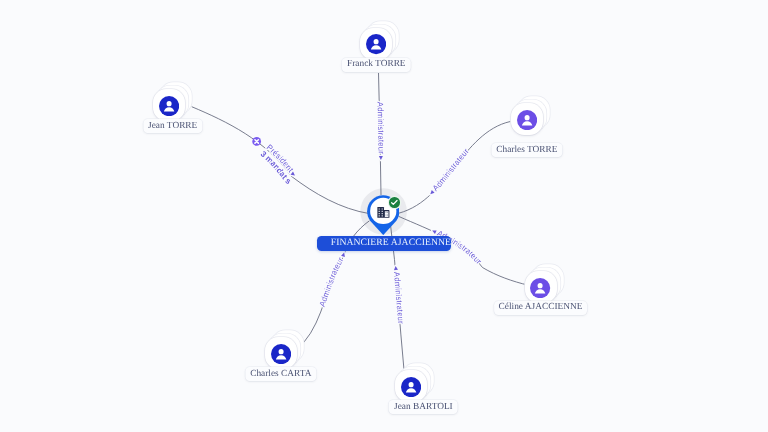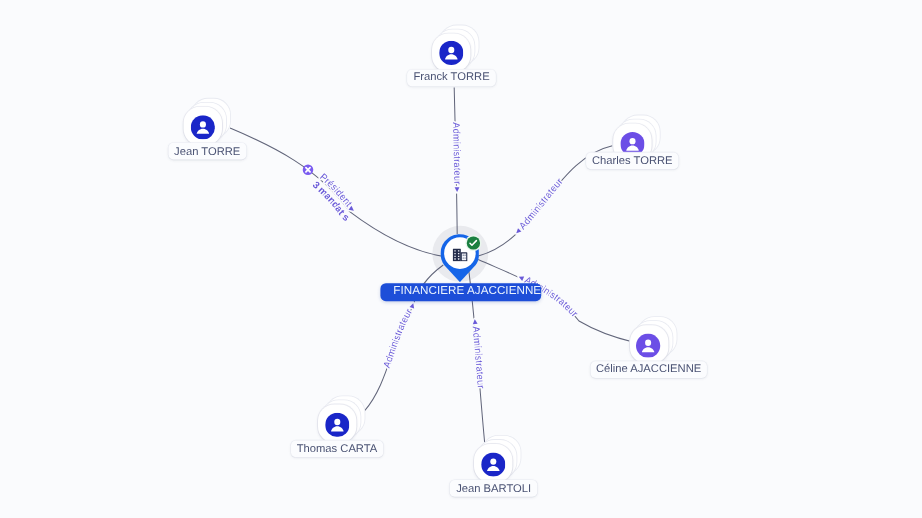--- a/index.html
+++ b/index.html
@@ -1,21 +1,21 @@
 <!DOCTYPE html>
 <html><head>
 <meta charset="utf-8">
 <style>
   html,body{margin:0;padding:0;}
   body{width:768px;height:432px;overflow:hidden;background:#fafbfd;
        font-family:"Liberation Sans",sans-serif;-webkit-font-smoothing:antialiased;
        text-rendering:geometricPrecision;}
   #graph{position:relative;width:768px;height:432px;background:#fafbfd;}
   svg.layer{position:absolute;left:0;top:0;width:768px;height:432px;overflow:visible;}
-  #nodes{position:absolute;left:0;top:0;width:768px;height:432px;}
+  #nodes{position:absolute;left:0;top:0;width:768px;height:432px;font-family:Liberation Serif, serif;}
   .person{position:absolute;width:0;height:0;}
   .cards{position:absolute;left:-16px;top:-16.1px;width:32px;height:32px;}
   .card{position:absolute;left:0;top:0;width:32px;height:32px;border-radius:13.5px;background:#fff;
         box-sizing:border-box;}
   .card.c3{transform:translate(6.8px,-6.8px);box-shadow:0 0 0 .7px #e8eaf1;}
   .card.c2{transform:translate(3.4px,-3.4px);box-shadow:0 0 0 .7px #e8eaf1;}
   .card.c1{box-shadow:0 1px 2.5px rgba(70,80,110,.14), 0 0 0 .75px #ecedf3;}
   .avatar{position:absolute;left:5.9px;top:6.8px;width:20.2px;height:20.2px;border-radius:50%;}
   .avatar svg{display:block;}
   .plabel{position:absolute;transform:translate(-50%,0) translateZ(0);background:#fbfcfe;
@@ -108,21 +108,21 @@
           <div class="card c1">
             <div class="avatar">
               <svg width="20.2" height="20.2" viewBox="0 0 24 24">
                 <circle cx="12" cy="12" r="12" fill="#6c4ee6"></circle>
                 <ellipse cx="12" cy="9.1" rx="3.0" ry="3.15" fill="#fff"></ellipse>
                 <path d="M12 13.4c-3.2 0-5.7 2.3-6.2 5.1h12.4C17.7 15.7 15.2 13.4 12 13.4z" fill="#fff"></path>
               </svg>
             </div>
           </div>
         </div>
-        <div class="plabel" style="left: 0px; top: 8px;">Charles TORRE</div>
+        <div class="plabel" style="left: 0px; top: 24px;">Charles TORRE</div>
       </div>
       <div class="person" style="left: 540.5px; top: 286.8px;">
         <div class="cards">
           <div class="card c3"></div>
           <div class="card c2"></div>
           <div class="card c1">
             <div class="avatar">
               <svg width="20.2" height="20.2" viewBox="0 0 24 24">
                 <circle cx="12" cy="12" r="12" fill="#6c4ee6"></circle>
                 <ellipse cx="12" cy="9.1" rx="3.0" ry="3.15" fill="#fff"></ellipse>
@@ -140,37 +140,37 @@
           <div class="card c1">
             <div class="avatar">
               <svg width="20.2" height="20.2" viewBox="0 0 24 24">
                 <circle cx="12" cy="12" r="12" fill="#1a26c8"></circle>
                 <ellipse cx="12" cy="9.1" rx="3.0" ry="3.15" fill="#fff"></ellipse>
                 <path d="M12 13.4c-3.2 0-5.7 2.3-6.2 5.1h12.4C17.7 15.7 15.2 13.4 12 13.4z" fill="#fff"></path>
               </svg>
             </div>
           </div>
         </div>
-        <div class="plabel" style="left: 0px; top: 13.9px;">Thomas CARTA</div>
+        <div class="plabel" style="left: 0px; top: 13.9px;">Charles CARTA</div>
       </div>
       <div class="person" style="left: 411.4px; top: 386px;">
         <div class="cards">
           <div class="card c3"></div>
           <div class="card c2"></div>
           <div class="card c1">
             <div class="avatar">
               <svg width="20.2" height="20.2" viewBox="0 0 24 24">
                 <circle cx="12" cy="12" r="12" fill="#1a26c8"></circle>
                 <ellipse cx="12" cy="9.1" rx="3.0" ry="3.15" fill="#fff"></ellipse>
                 <path d="M12 13.4c-3.2 0-5.7 2.3-6.2 5.1h12.4C17.7 15.7 15.2 13.4 12 13.4z" fill="#fff"></path>
               </svg>
             </div>
           </div>
         </div>
-        <div class="plabel" style="left: 0px; top: 13.9px;">Jean BARTOLI</div>
+        <div class="plabel" style="left: 12px; top: 13.9px;">Jean BARTOLI</div>
       </div>
       <div class="company" style="left: 383px; top: 211px;">
         <div class="pinwrap">
           <svg width="32.5" height="40.2" viewBox="0 0 32.5 40.2">
             <path d="M16.25 0.2C7.3 0.2 0.1 7.4 0.1 16.35c0 3.5 1.1 6.7 3.0 9.4L16.25 40.1 29.4 25.75c1.9-2.7 3.0-5.9 3.0-9.4C32.4 7.4 25.2 0.2 16.25 0.2z" fill="#1565e8"></path>
             <circle cx="16.25" cy="15.95" r="13.15" fill="#fff"></circle>
           </svg>
         </div>
         <div class="bicon"><svg width="12.8" height="10.8" viewBox="3 3 116 104">
             <path d="M3 8a5 5 0 0 1 5-5h54a5 5 0 0 1 5 5v99H3z" fill="#242d4b"></path>

